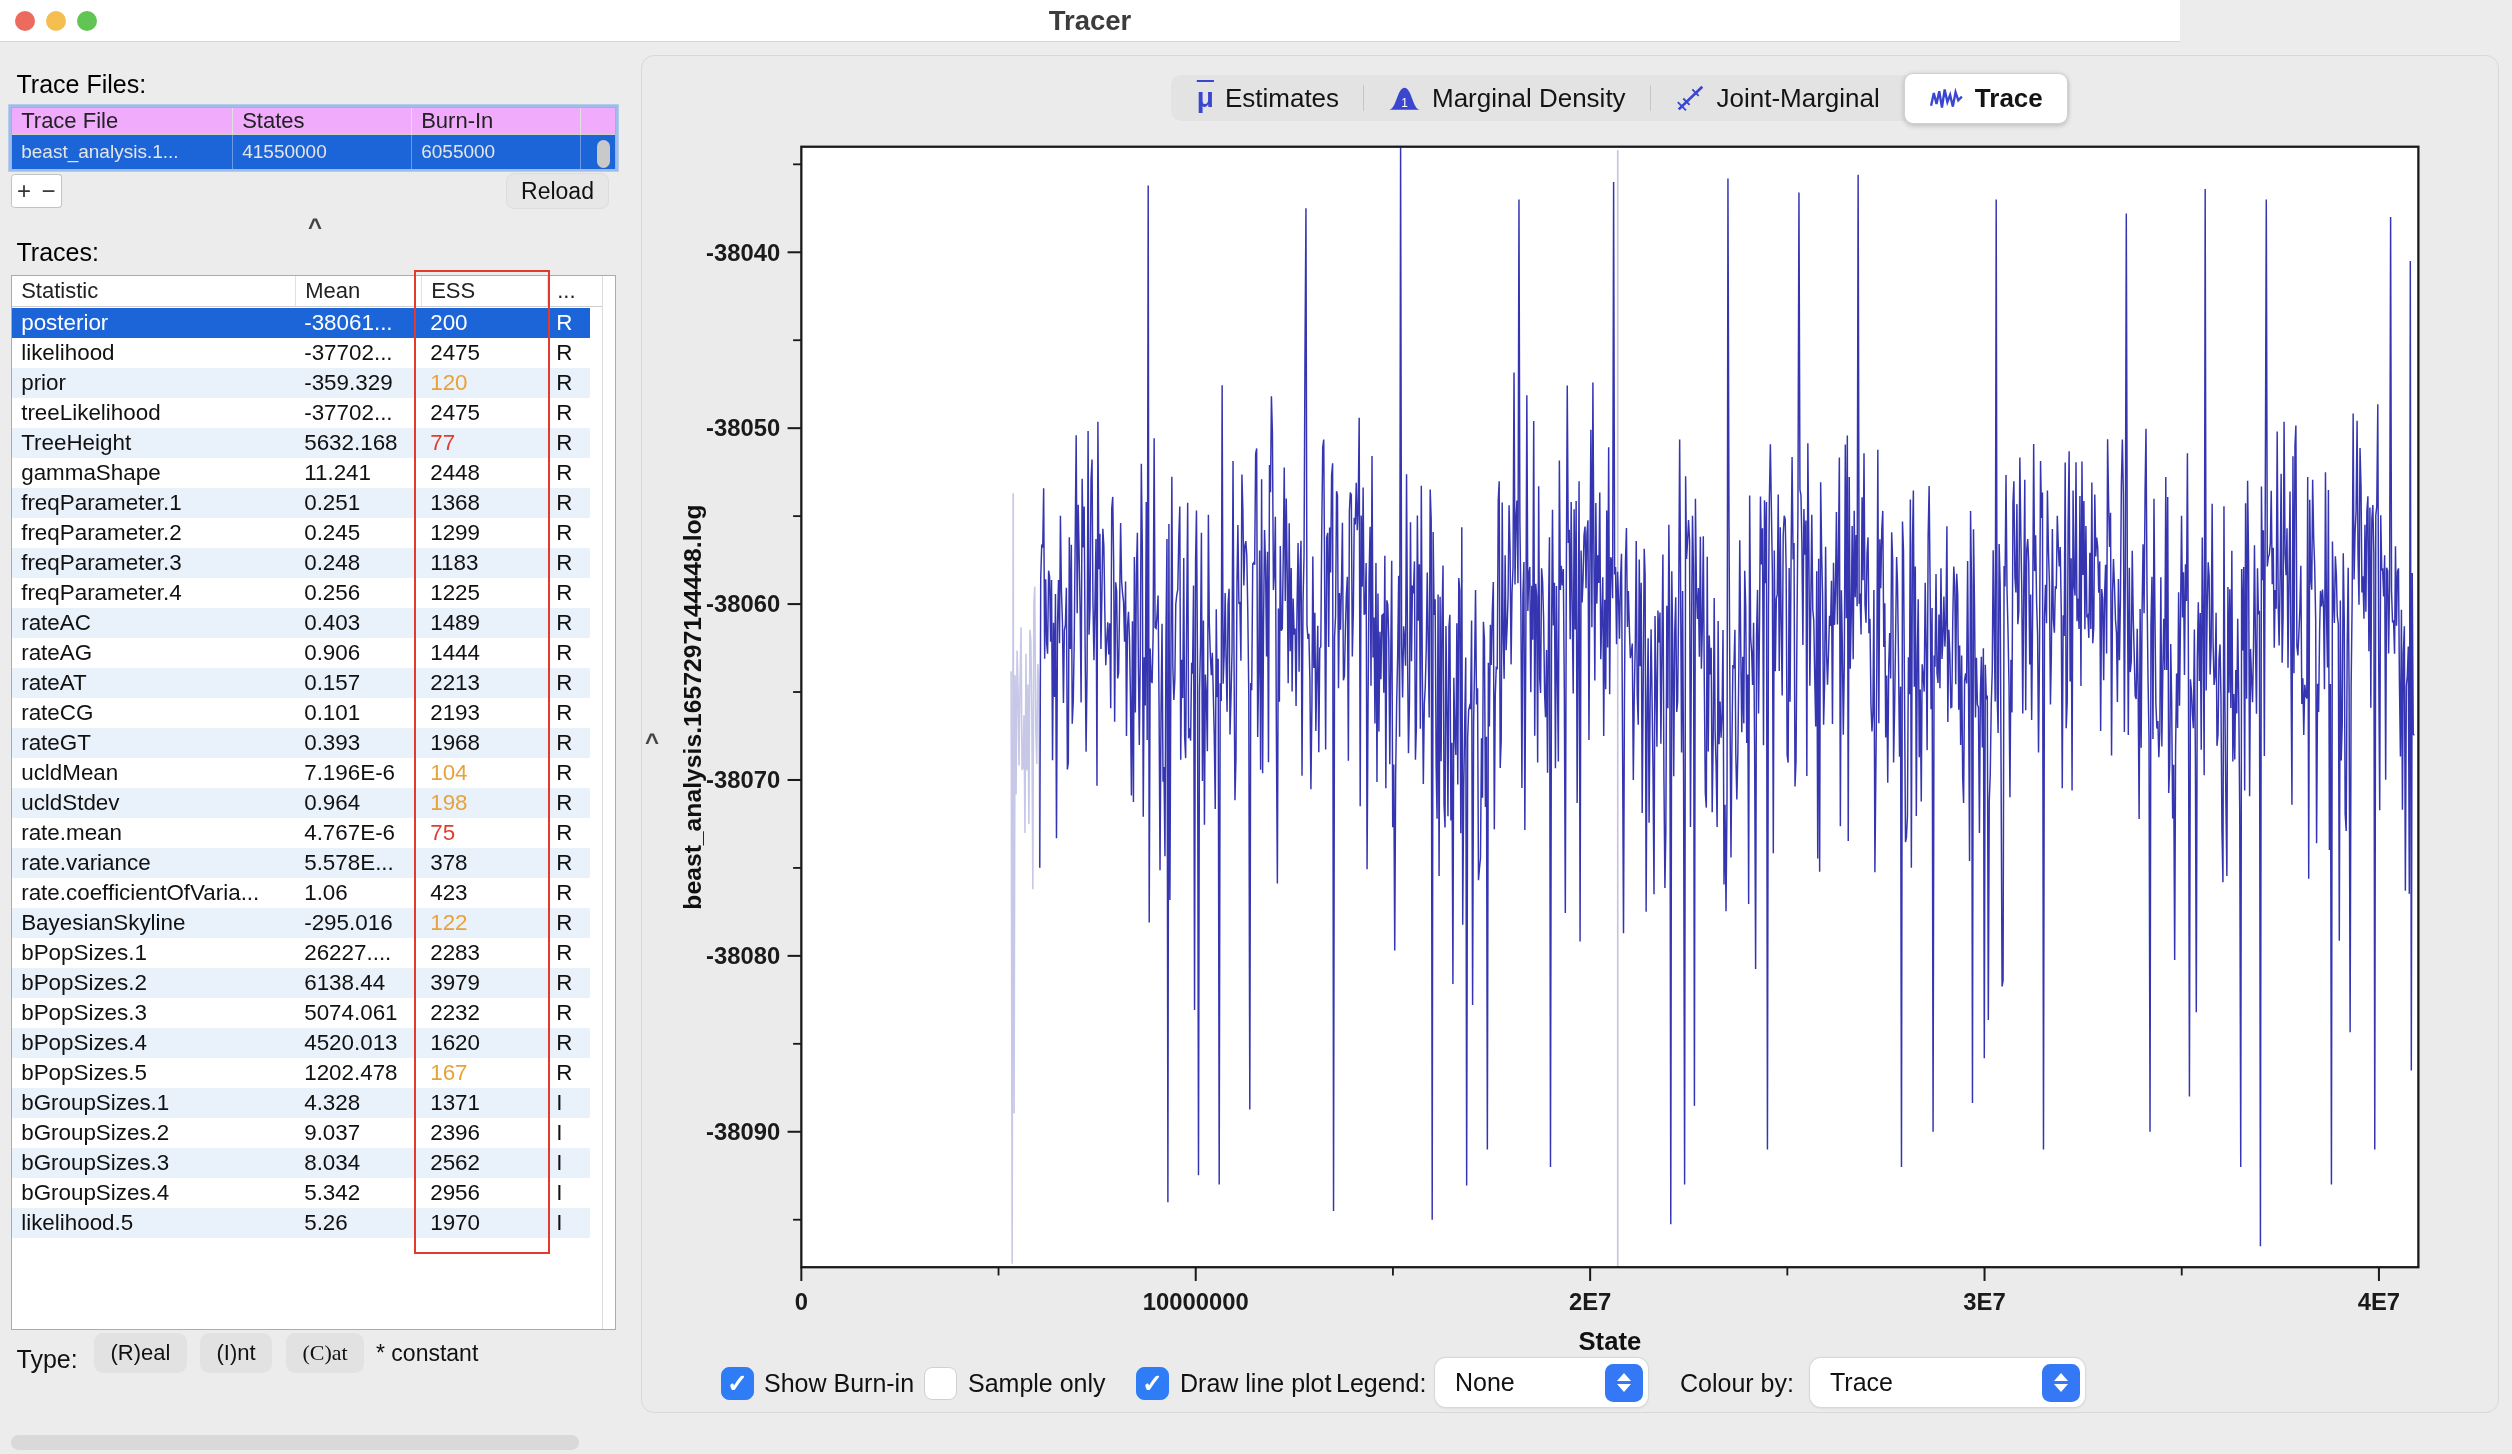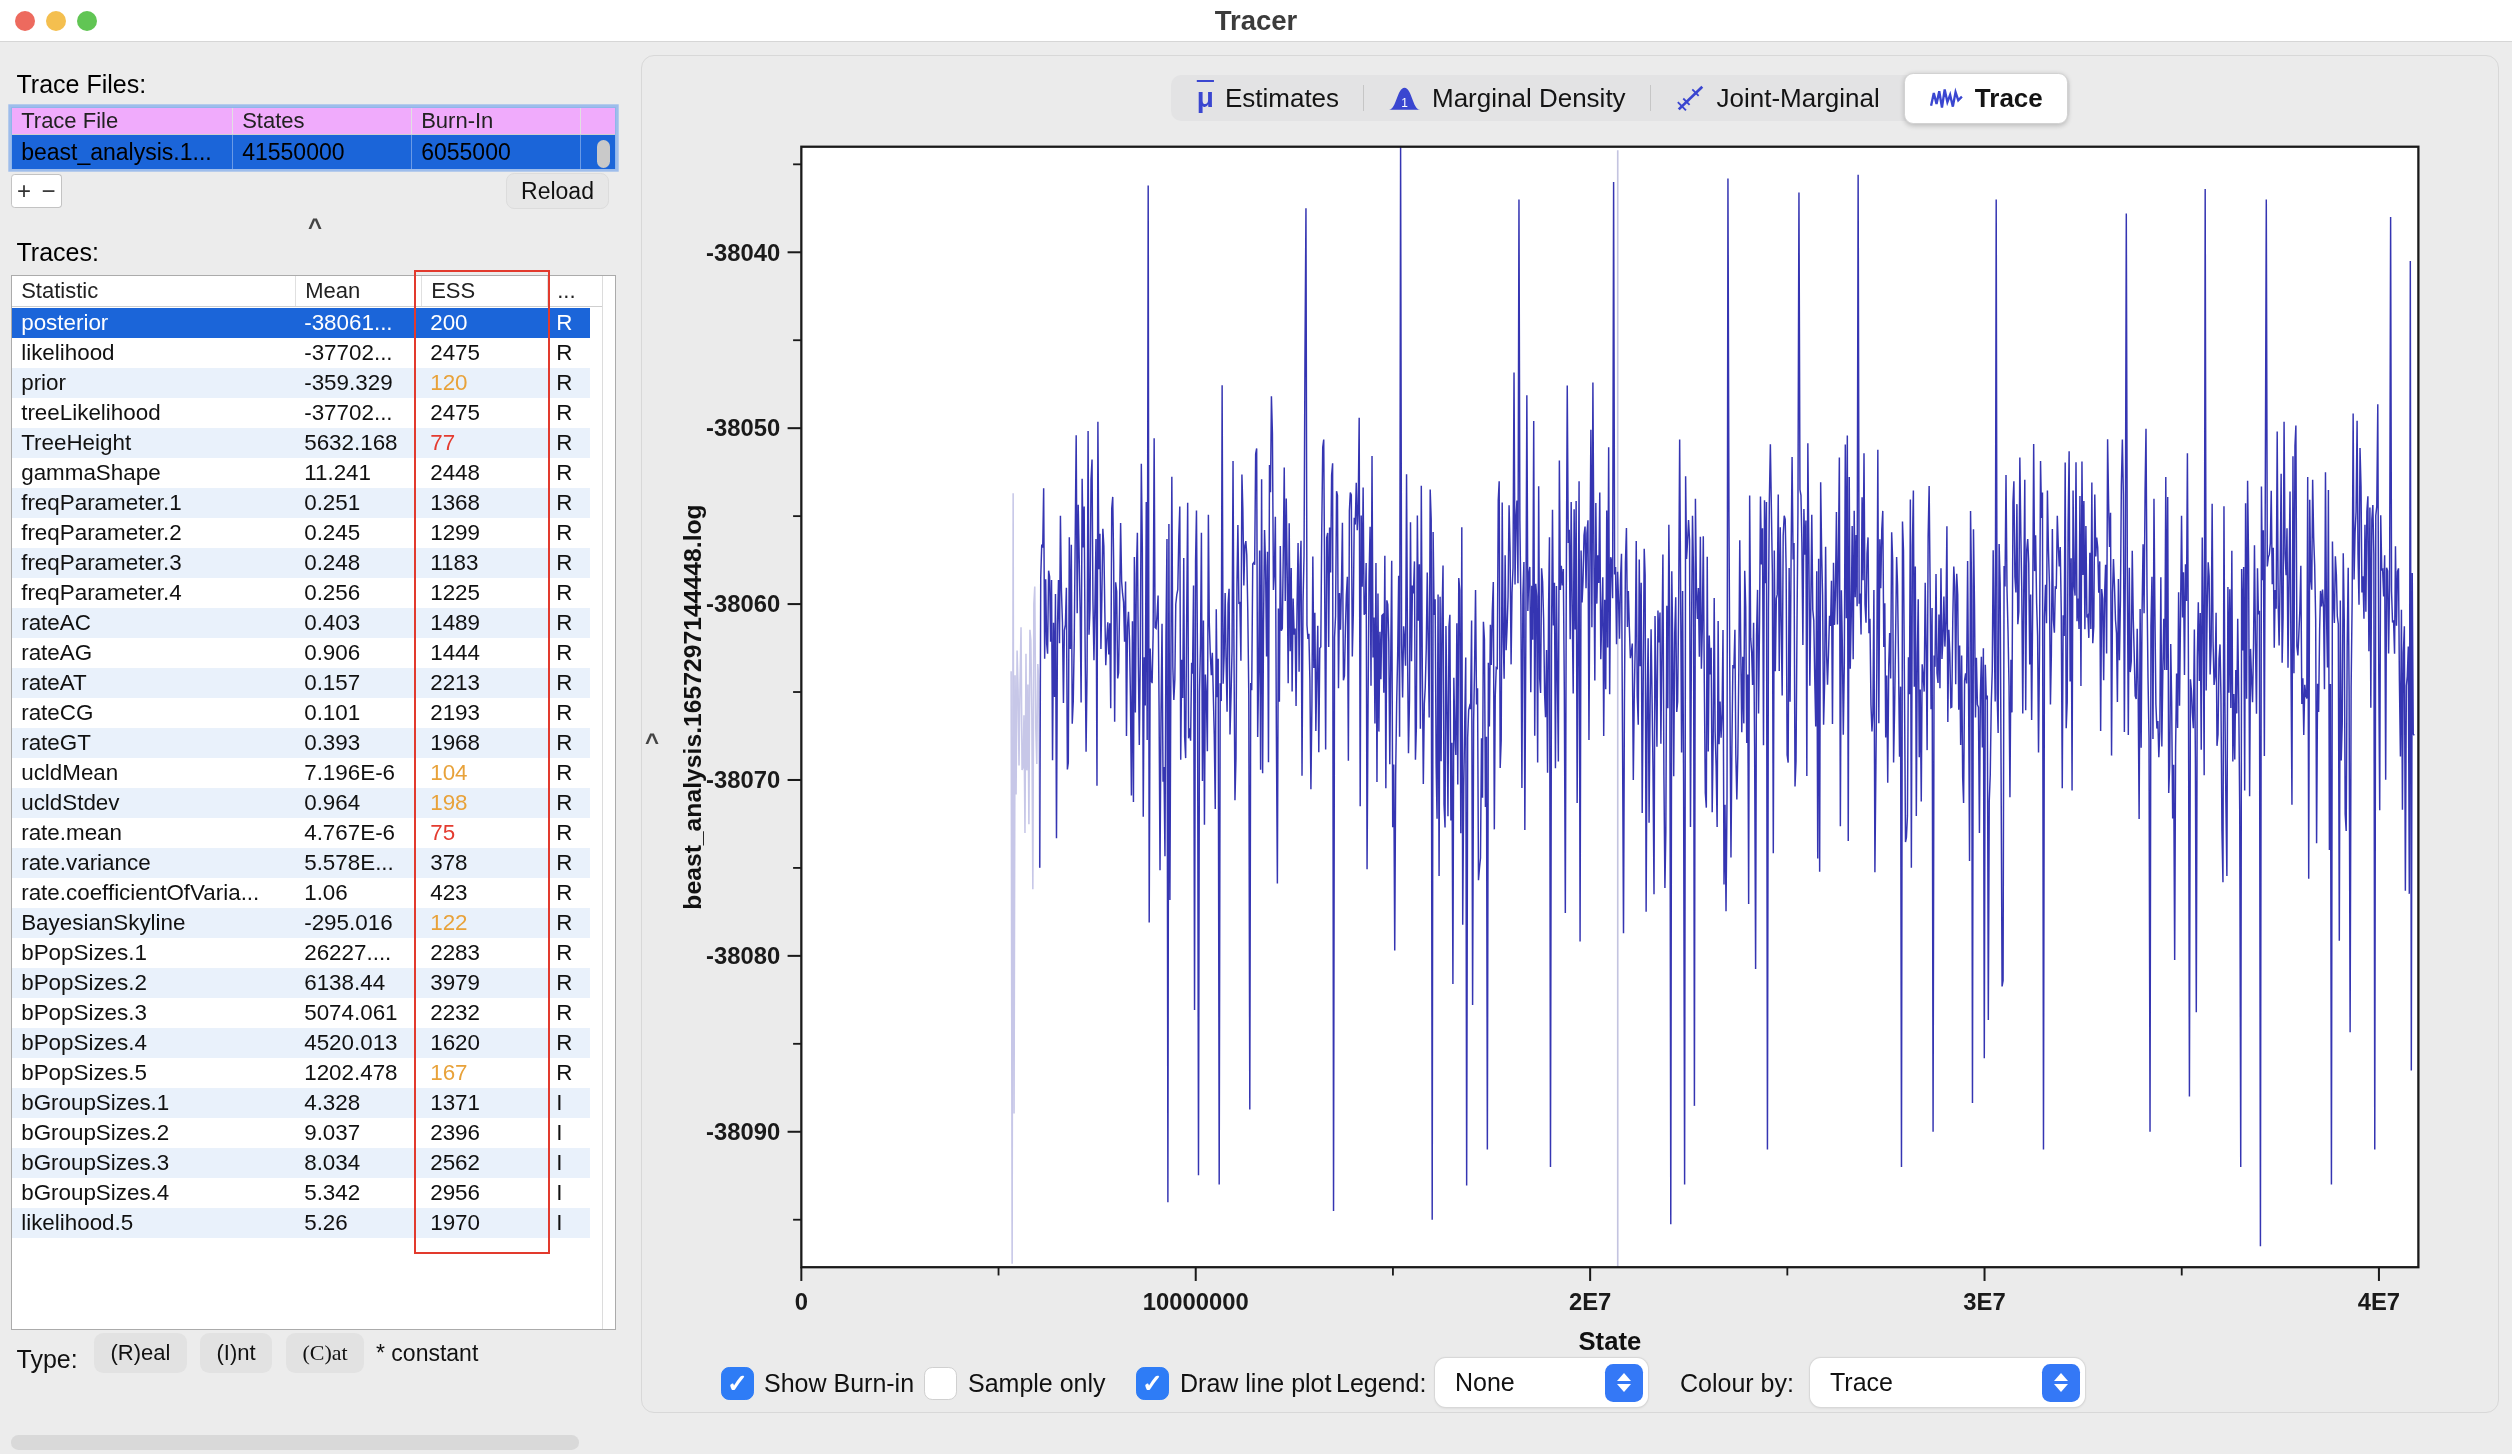--- a/index.html
+++ b/index.html
@@ -1,40 +1,40 @@
 <!DOCTYPE html>
 <html style="font-size:14.7px"><head>
 <meta charset="utf-8">
 <style>
   * { margin:0; padding:0; box-sizing:border-box; }
   html,body { width:2512px; height:1455px; overflow:hidden; }
   body { background:#ececec; font-family:"Liberation Sans", sans-serif; color:#111;
          position:relative; -webkit-font-smoothing:antialiased; }
 
   
-  #titlebar { position:absolute; left:0; top:0; width:2512px; height:42px; background:#ffffff;
+  #titlebar { position:absolute; left:0; top:0; width:2180px; height:42px; background:#ffffff;
               border-bottom:0.9px solid #d6d6d6; }
   .light { position:absolute; top:11px; width:20px; height:20px; border-radius:50%; }
   #light-close  { left:14.7px; background:#ed6a5e; }
   #light-min    { left:46px; background:#f4bf4f; }
   #light-max    { left:77px; background:#61c554; }
   #window-title { width:100%; text-align:center; line-height:42px; font-size:27.5px; font-weight:bold; color:#3c3c3c; }
 
   
   .section-label { position:absolute; font-size:25px; color:#000; }
   #tf-label     { left:16.5px; top:70px; }
   #traces-label { left:16.5px; top:238px; }
 
   #tf-table { position:absolute; left:11px; top:107px; width:605px; height:62px; background:#fff;
               border:0.9px solid #8fb6ea; box-shadow:0 0 0 2.7px rgba(125,170,235,.7); }
   .tf-grid { display:grid; grid-template-columns:220px 179px 169px 1fr; }
   #tf-header { height:26.6px; border-bottom:0.9px solid #cfcfcf; font-size:22px; color:#222; background:#f0abfc; }
   #tf-header .hcell { padding-left:9.2px; line-height:26.6px; border-left:0.9px solid #e0e0e0; overflow:hidden; white-space:nowrap; }
   #tf-header .hcell:first-child { border-left:none; }
-  #tf-row { height:34px; background:#1b65d9; color:#000000; font-size:23px; }
+  #tf-row { height:34px; background:#1b65d9; color:#e5e5e5; font-size:19px; }
   #tf-row .cell { padding-left:9.2px; line-height:34px; border-left:0.9px solid rgba(255,255,255,.35); overflow:hidden; white-space:nowrap; }
   #tf-row .cell:first-child { border-left:none; }
   #tf-scroll-thumb { position:absolute; right:4.6px; top:32px; width:13.7px; height:28px; border-radius:7.3px; background:#c9c9c9; }
 
   .small-btn { position:absolute; top:174px; width:26px; height:34px; background:#fff; border:0.9px solid #c3c3c3;
                font-size:24px; line-height:31px; text-align:center; color:#333; }
   #btn-add { left:11px; border-radius:3.7px 0 0 3.7px; }
   #btn-remove { left:36px; border-radius:0 3.7px 3.7px 0; border-left:none; }
   #btn-reload { position:absolute; left:506px; top:173px; width:103px; height:36px; background:#e7e7e7;
                 border:0.9px solid #dcdcdc; border-radius:8.2px; font-size:23px; text-align:center; line-height:34px; color:#111; }

